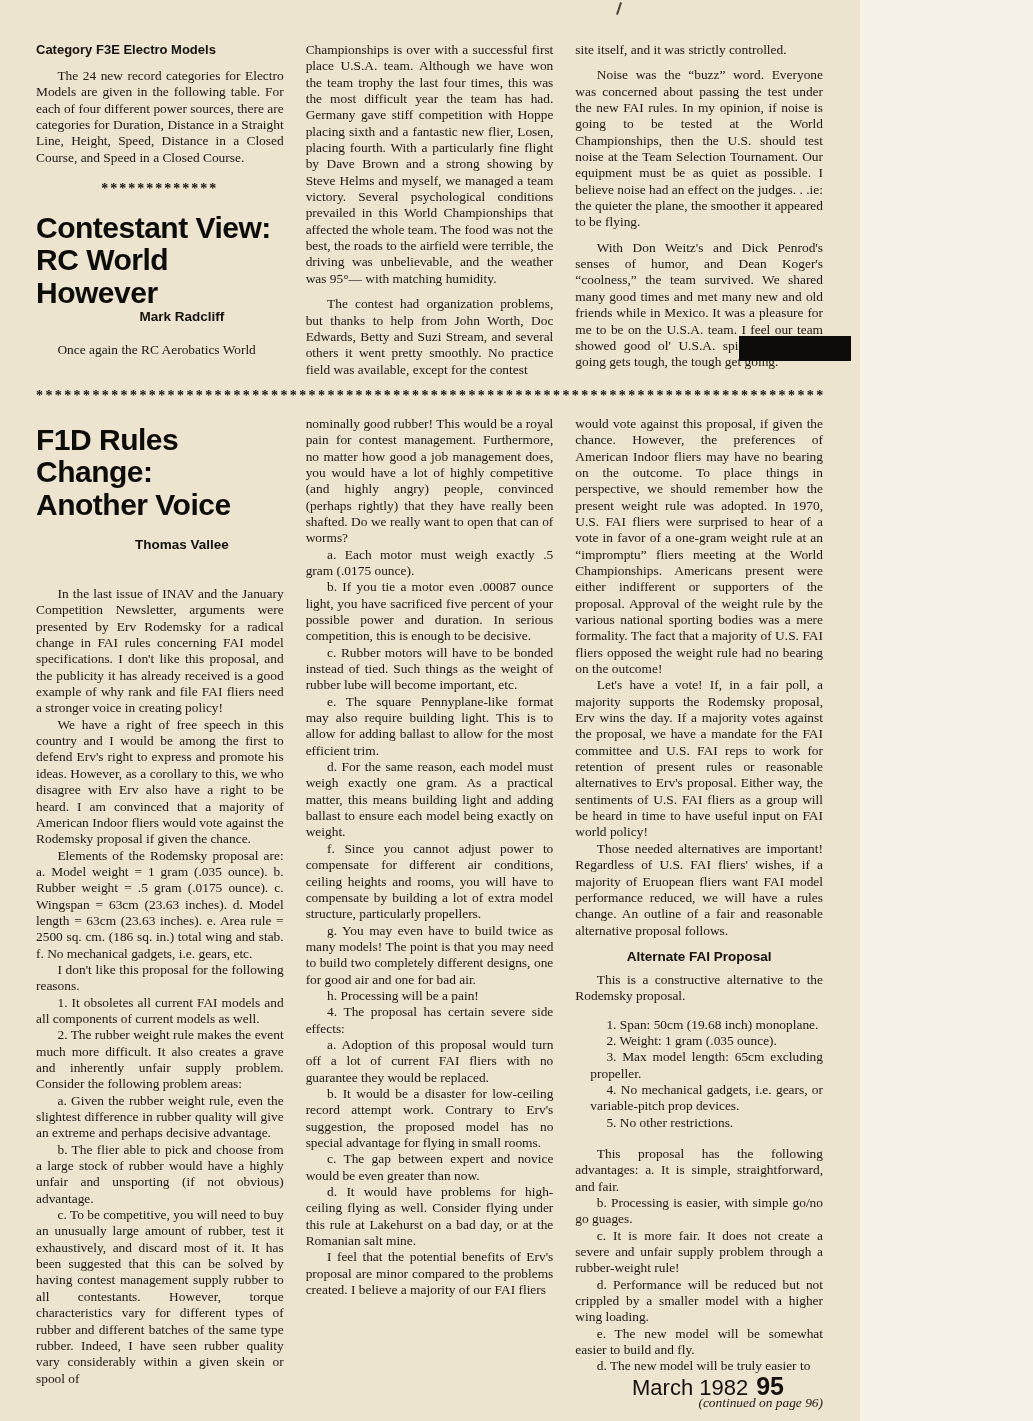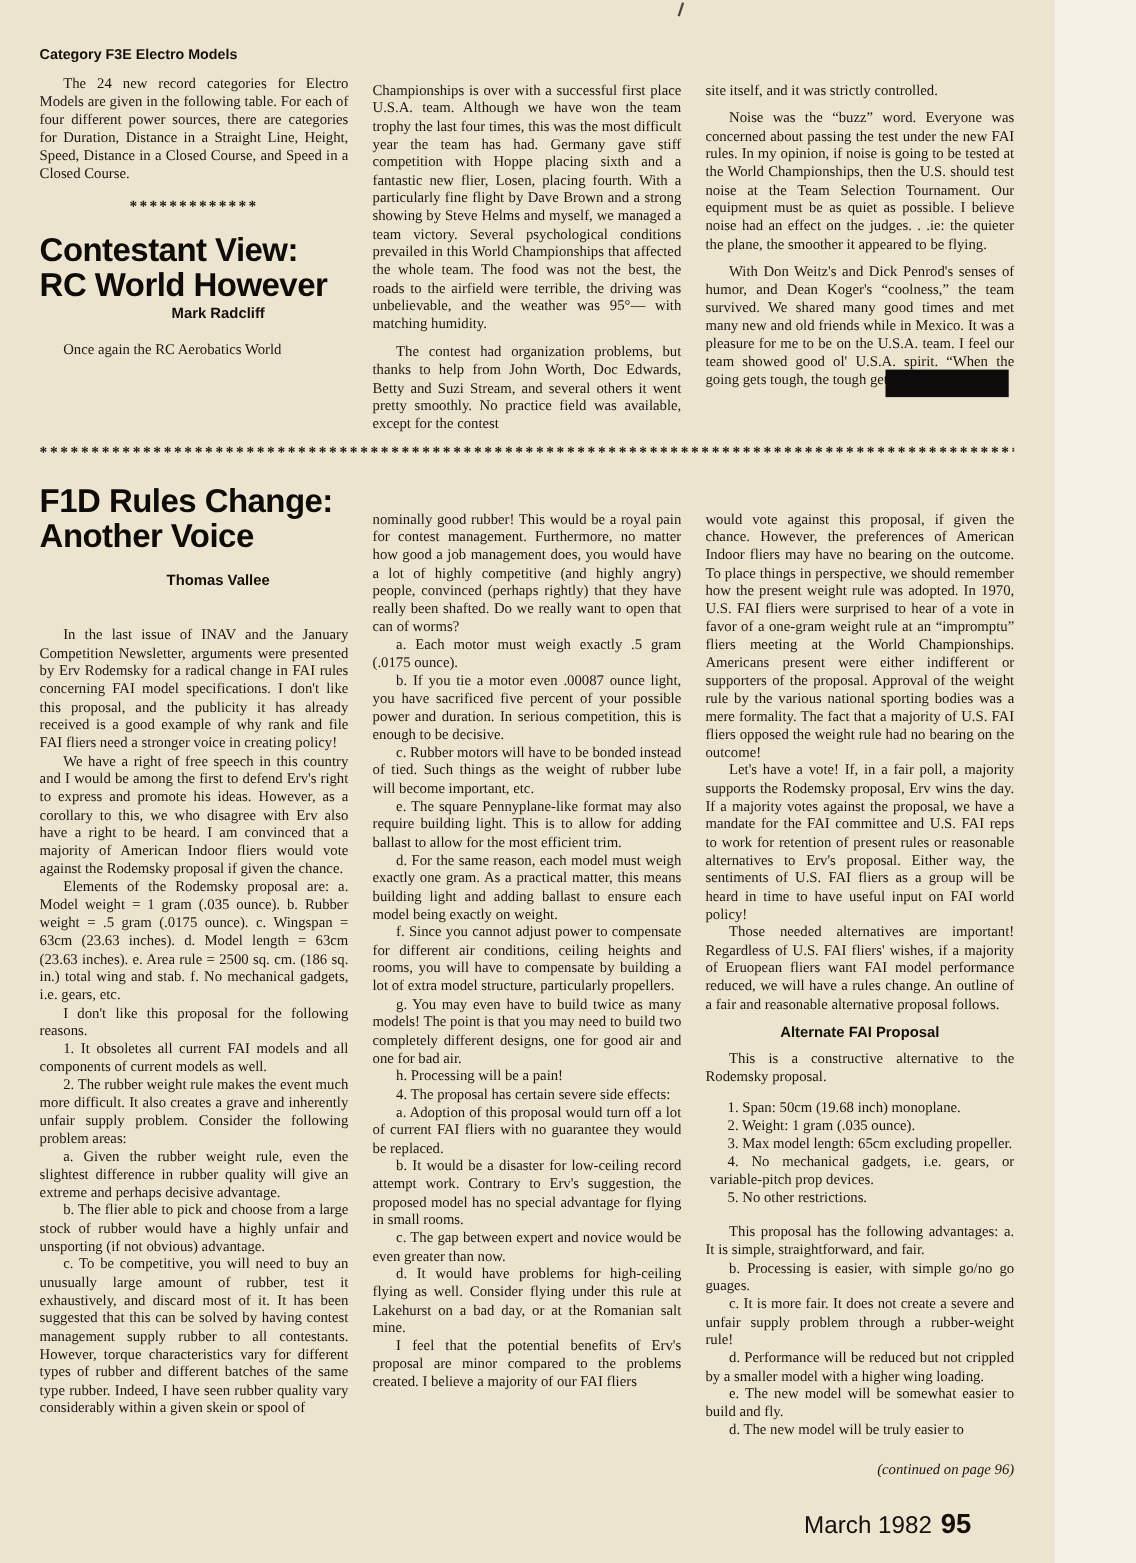--- a/index.html
+++ b/index.html
@@ -1,43 +1,43 @@
 <!DOCTYPE html>
 <html><head>
 <meta charset="utf-8">
 <style>
   * { margin:0; padding:0; box-sizing:border-box; }
   html,body { width:1033px; height:1421px; }
   body { background:#f5f1e6; font-family:"Liberation Serif", serif; color:#1b1710; }
-  .page { position:relative; width:959px; height:1421px; background:#ece4cf; overflow:hidden; }
+  .page { position:relative; width:860px; height:1421px; background:#ece4cf; overflow:hidden; }
   .top-mark { position:absolute; top:2px; left:618px; width:2px; height:13px; background:#4a463d; transform:rotate(18deg); }
   .content { position:absolute; top:42px; left:36px; right:37px; }
   .cols { display:grid; grid-template-columns:1fr 1fr 1fr; column-gap:22px; }
   .col { min-width:0; }
   .relpos { position:relative; }
 
   p.para { font-size:13.4px; line-height:1.22; text-align:justify; text-indent:1.6em; color:#1b1710; }
   .vspace > p.para + p.para { margin-top:9px; }
-  .cont > p.para:first-of-type { text-indent:0;margin-top:32px; }
+  .cont > p.para:first-of-type { text-indent:0; }
 
   .category { font-family:"Liberation Sans", sans-serif; font-size:13px; font-weight:bold; color:#14110c; }
   .intro { margin-top:11px; }
   .stars-small { margin-top:15px; text-align:center; font-weight:bold; font-size:14px; letter-spacing:2px; color:#14110c; }
   .article-title { margin-top:15px; font-family:Liberation Sans, sans-serif; font-weight:bold; font-size:30px; line-height:1.08; letter-spacing:-0.5px; color:#0e0c08; }
   .title-line { display:block; }
   .byline { font-family:"Liberation Sans", sans-serif; font-size:13.5px; font-weight:bold; text-align:center; padding-left:44px; color:#14110c; }
   .lead-line { margin-top:18px; }
 
   .divider-stars { margin-top:10px; font-weight:bold; font-size:14px; letter-spacing:2.4px; white-space:nowrap; overflow:hidden; color:#14110c; }
 
   .bottom-section { margin-top:12px; }
   .bottom-title { margin-top:8px; }
   .byline-2 { margin-top:16px; margin-bottom:34px; }
   .subheading { margin:10px 0 8px 0; font-family:"Liberation Sans", sans-serif; font-size:13.5px; font-weight:bold; text-align:center; color:#14110c; }
-  .listgap { margin:12px 0 0 4px; }
+  .listgap { margin:12px 0 0 15px; }
   .listgap p.para { text-indent:1.2em; }
   .advgap { margin-top:15px; }
   .continued { margin-top:20px; font-size:13.4px; font-style:italic; text-align:right; }
 
   .redaction { position:absolute; top:294px; left:164px; width:112px; height:25px; background:#0d0c0a; }
 
   .footer { position:absolute; right:76px; bottom:20px; font-family:"Liberation Sans", sans-serif; font-size:22px; color:#14110c; white-space:nowrap; }
   .footer .pg { font-weight:bold; font-size:25px; margin-left:8px; }
 </style>
 </head>

